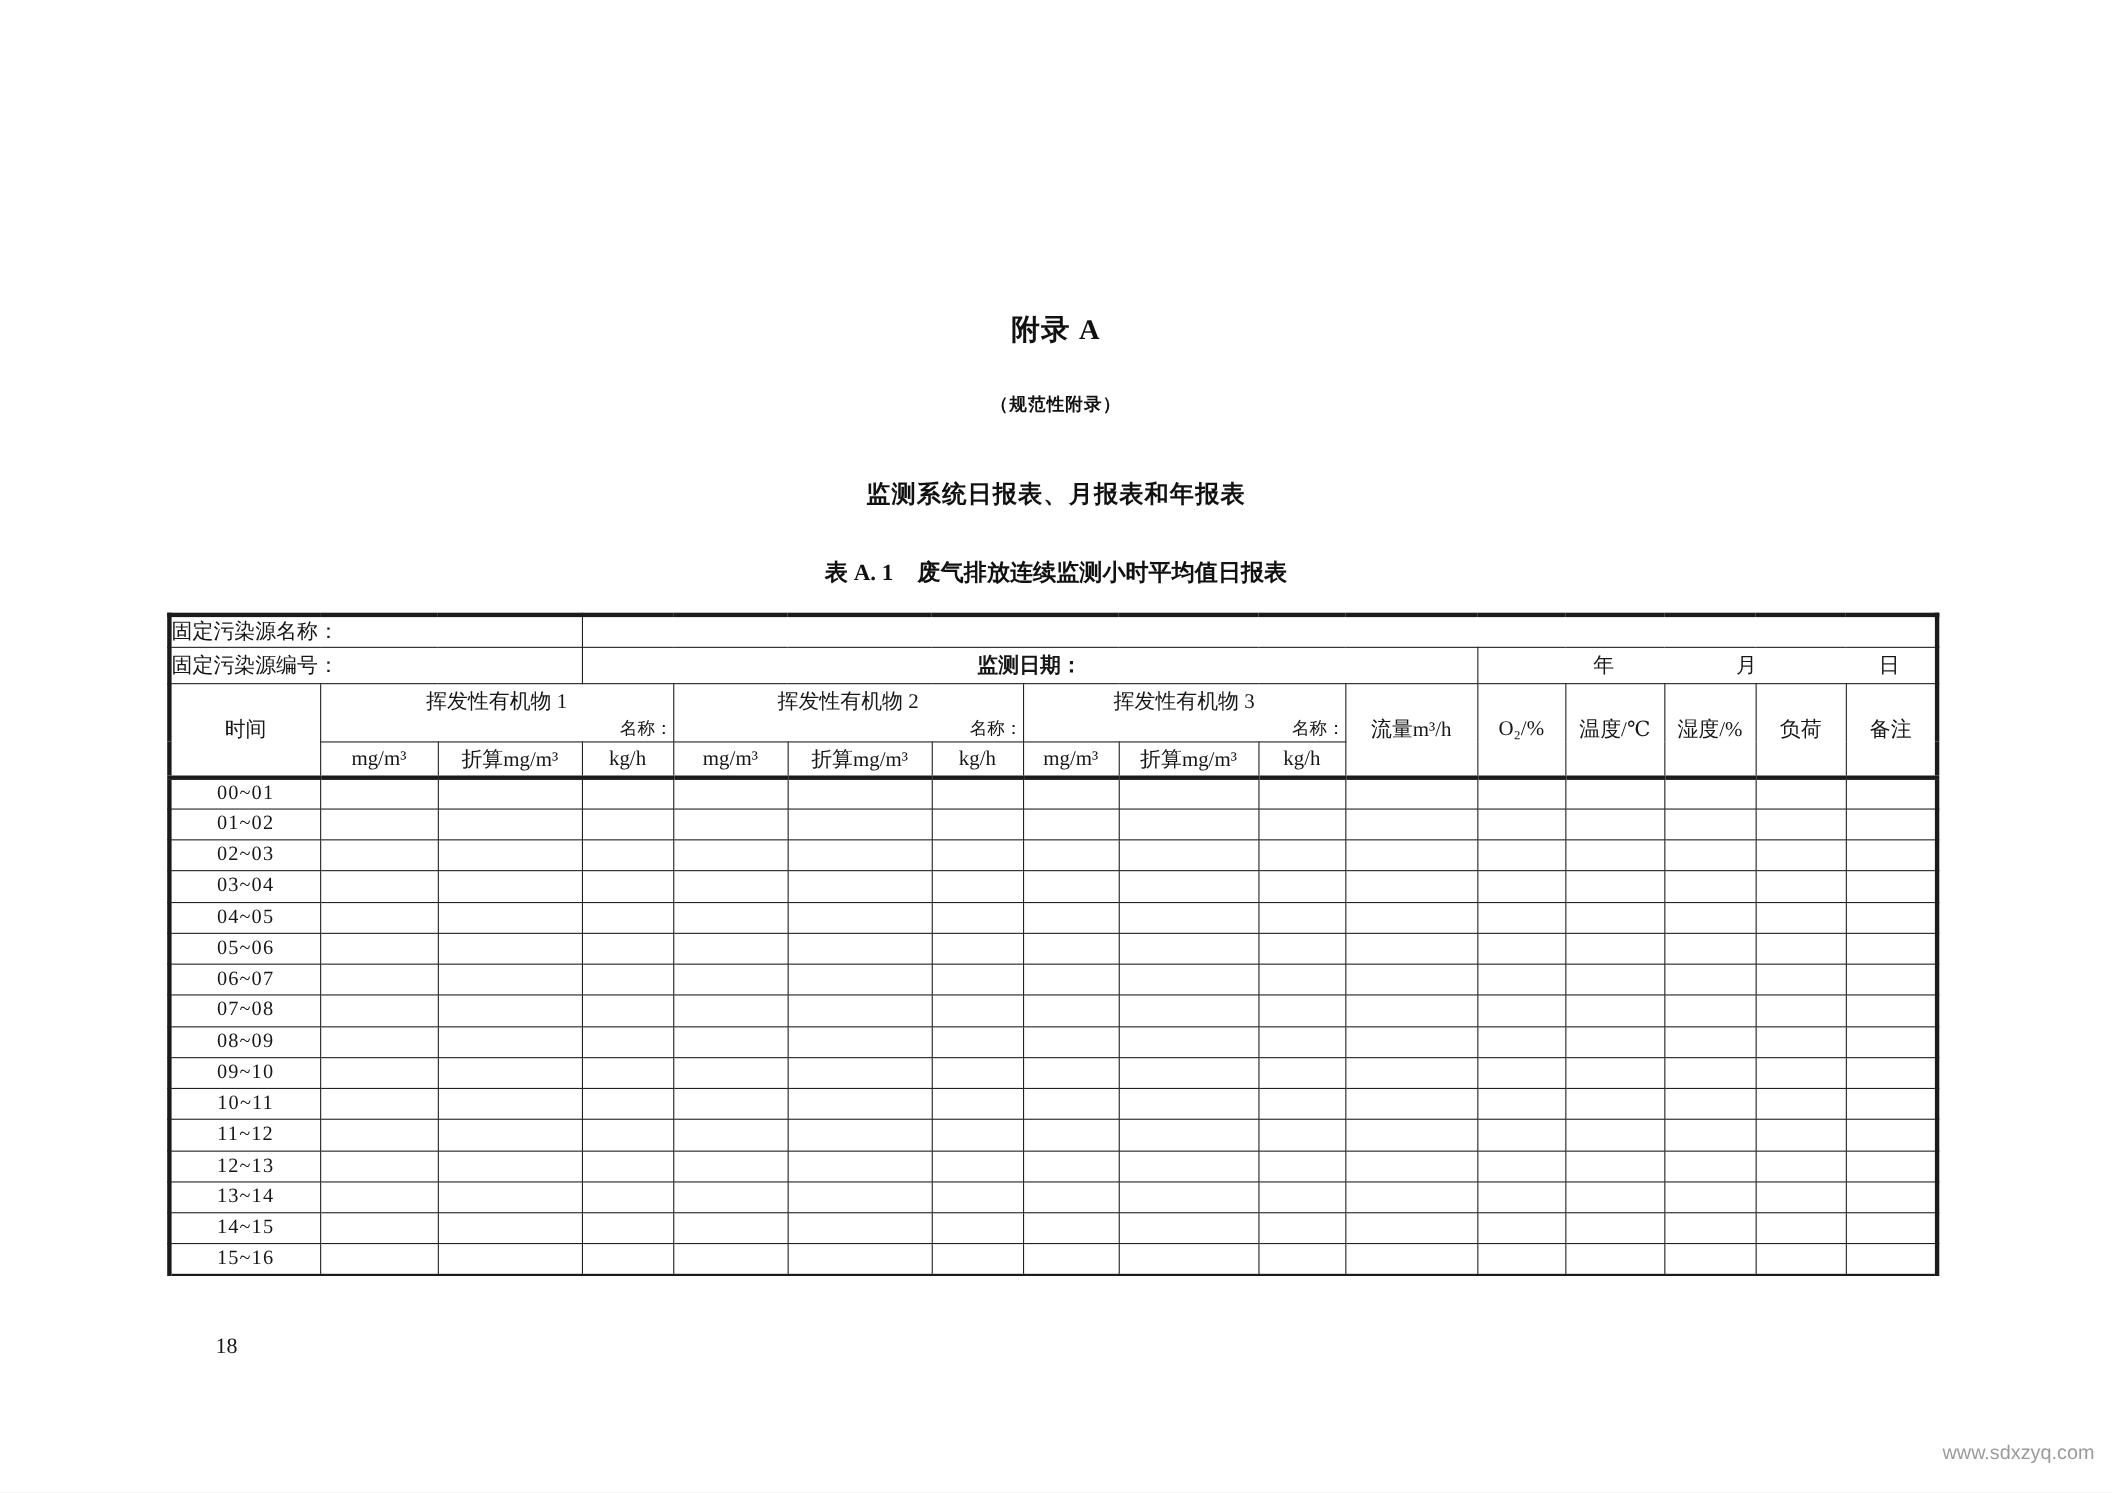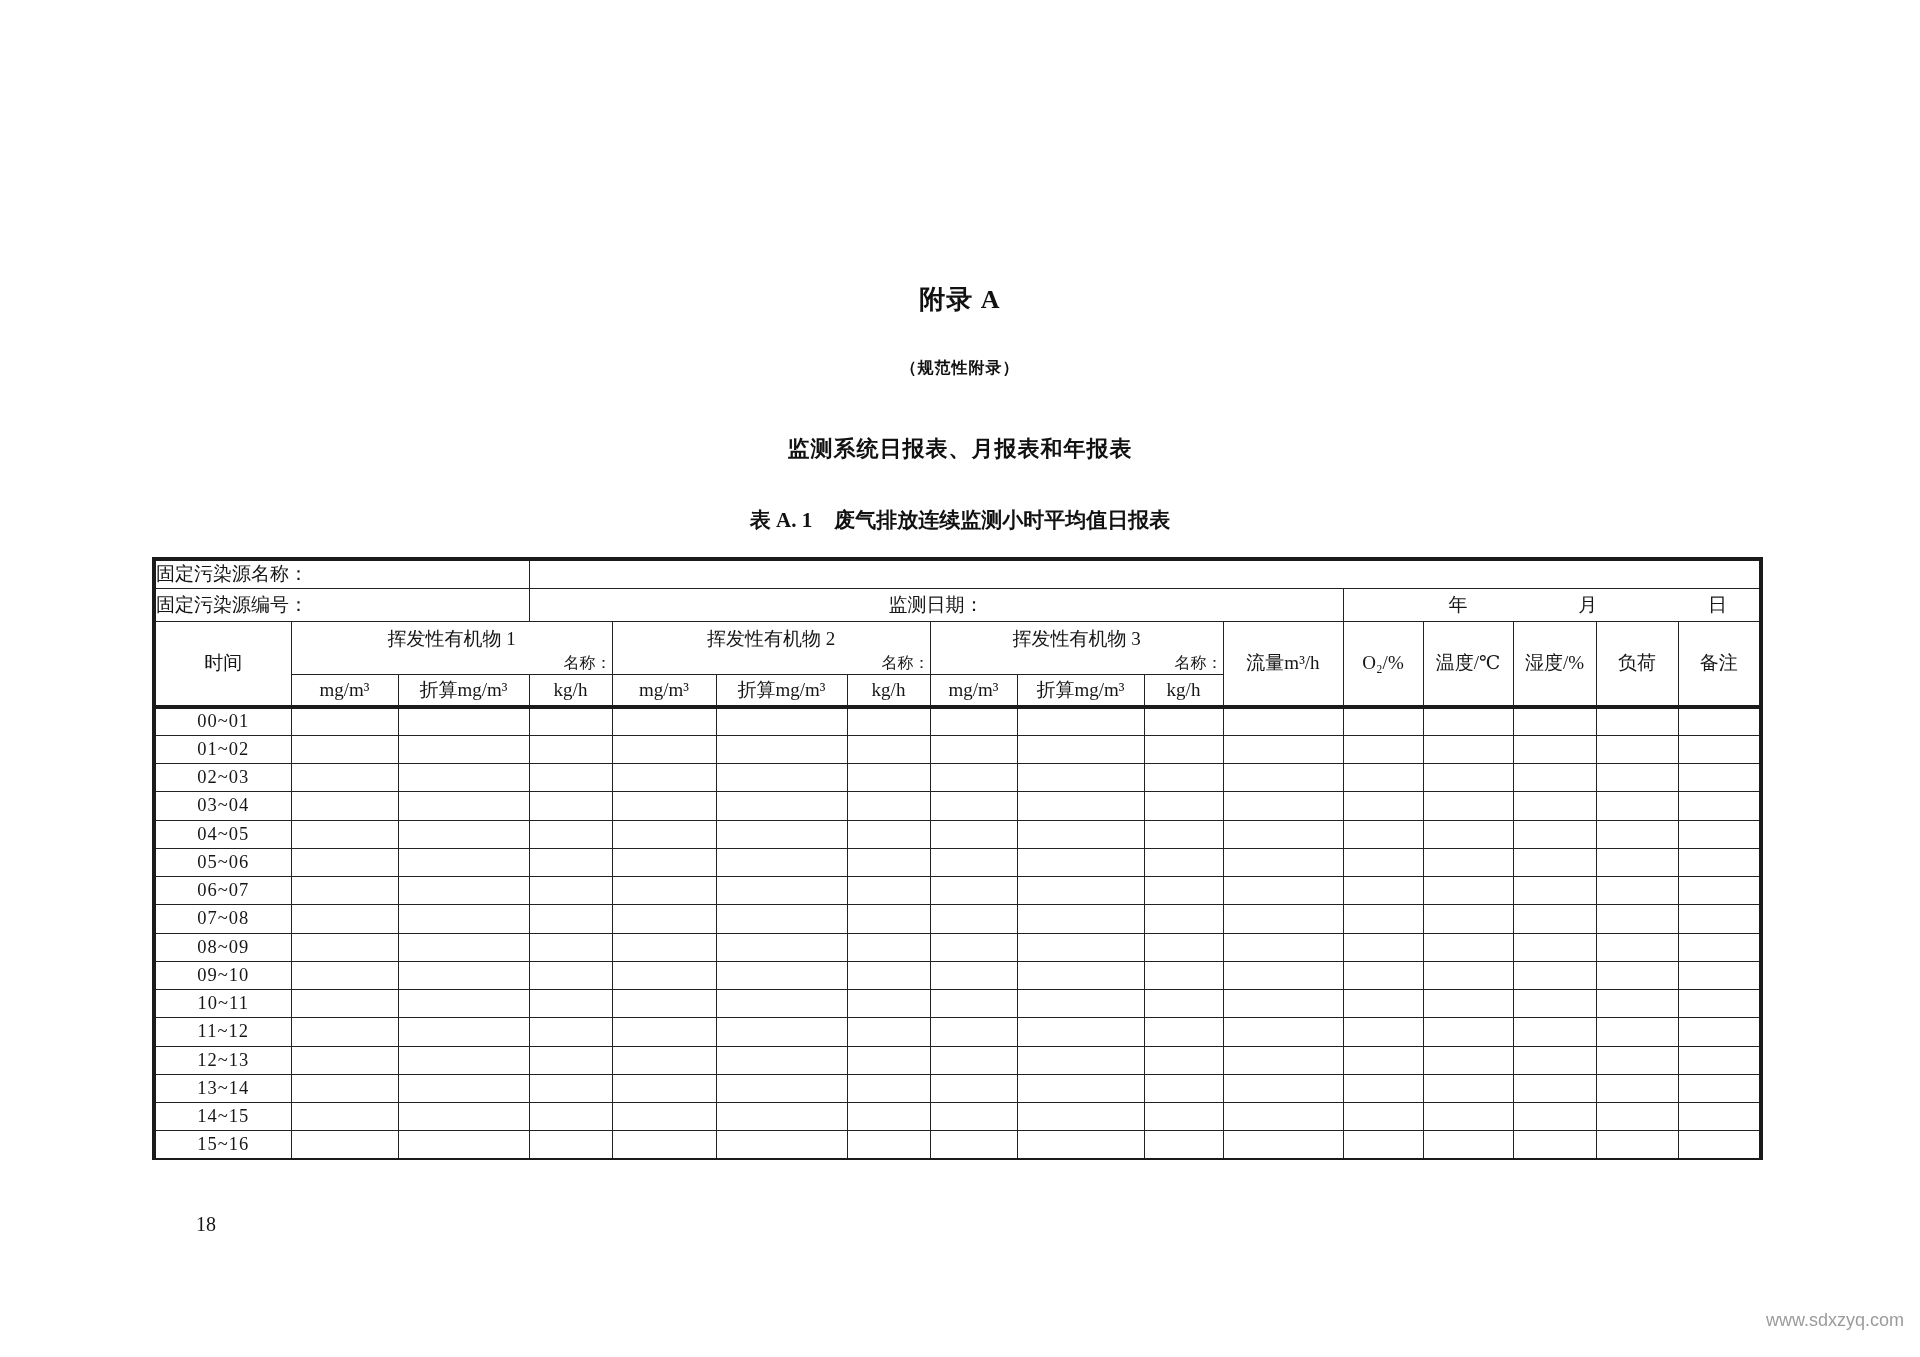--- a/index.html
+++ b/index.html
@@ -40,21 +40,21 @@
   }
   tr.row-info1{height:29px;}
   tr.row-info2{height:33px;margin-top:46px;}
   tr.row-groups{height:52px;}
   tr.row-units{height:33px;}
   tr.body-row{height:28.25px;}
   tr.body-row td{border-width:1.6px;}
   tr.body-first td{border-top:4px solid #1b1b1b;}
 
   td.label-cell{text-align:left;padding-left:7px;font-size:19px;}
-  td.date-cell{text-align:center;padding-left:268px;font-size:19px;}
+  td.date-cell{text-align:center;padding-left:268px;font-size:19px;font-weight:bold;}
   td.ymd-cell{font-size:19px;}
   .ymd{display:flex;justify-content:space-between;padding-left:105px;padding-right:32px;}
   .ymd span{display:inline-block;}
 
   td.hdr{text-align:center;font-size:19px;}
   td.group-cell{vertical-align:top;}
   .voc-title{text-align:center;font-size:19px;padding-top:5px;line-height:24px;}
   .voc-name{text-align:right;font-size:16px;padding-left:6px;line-height:23px;}
   td.unit-cell{text-align:center;font-size:19px;}
   td.time-cell{text-align:center;font-size:18.5px;letter-spacing:1px;}

